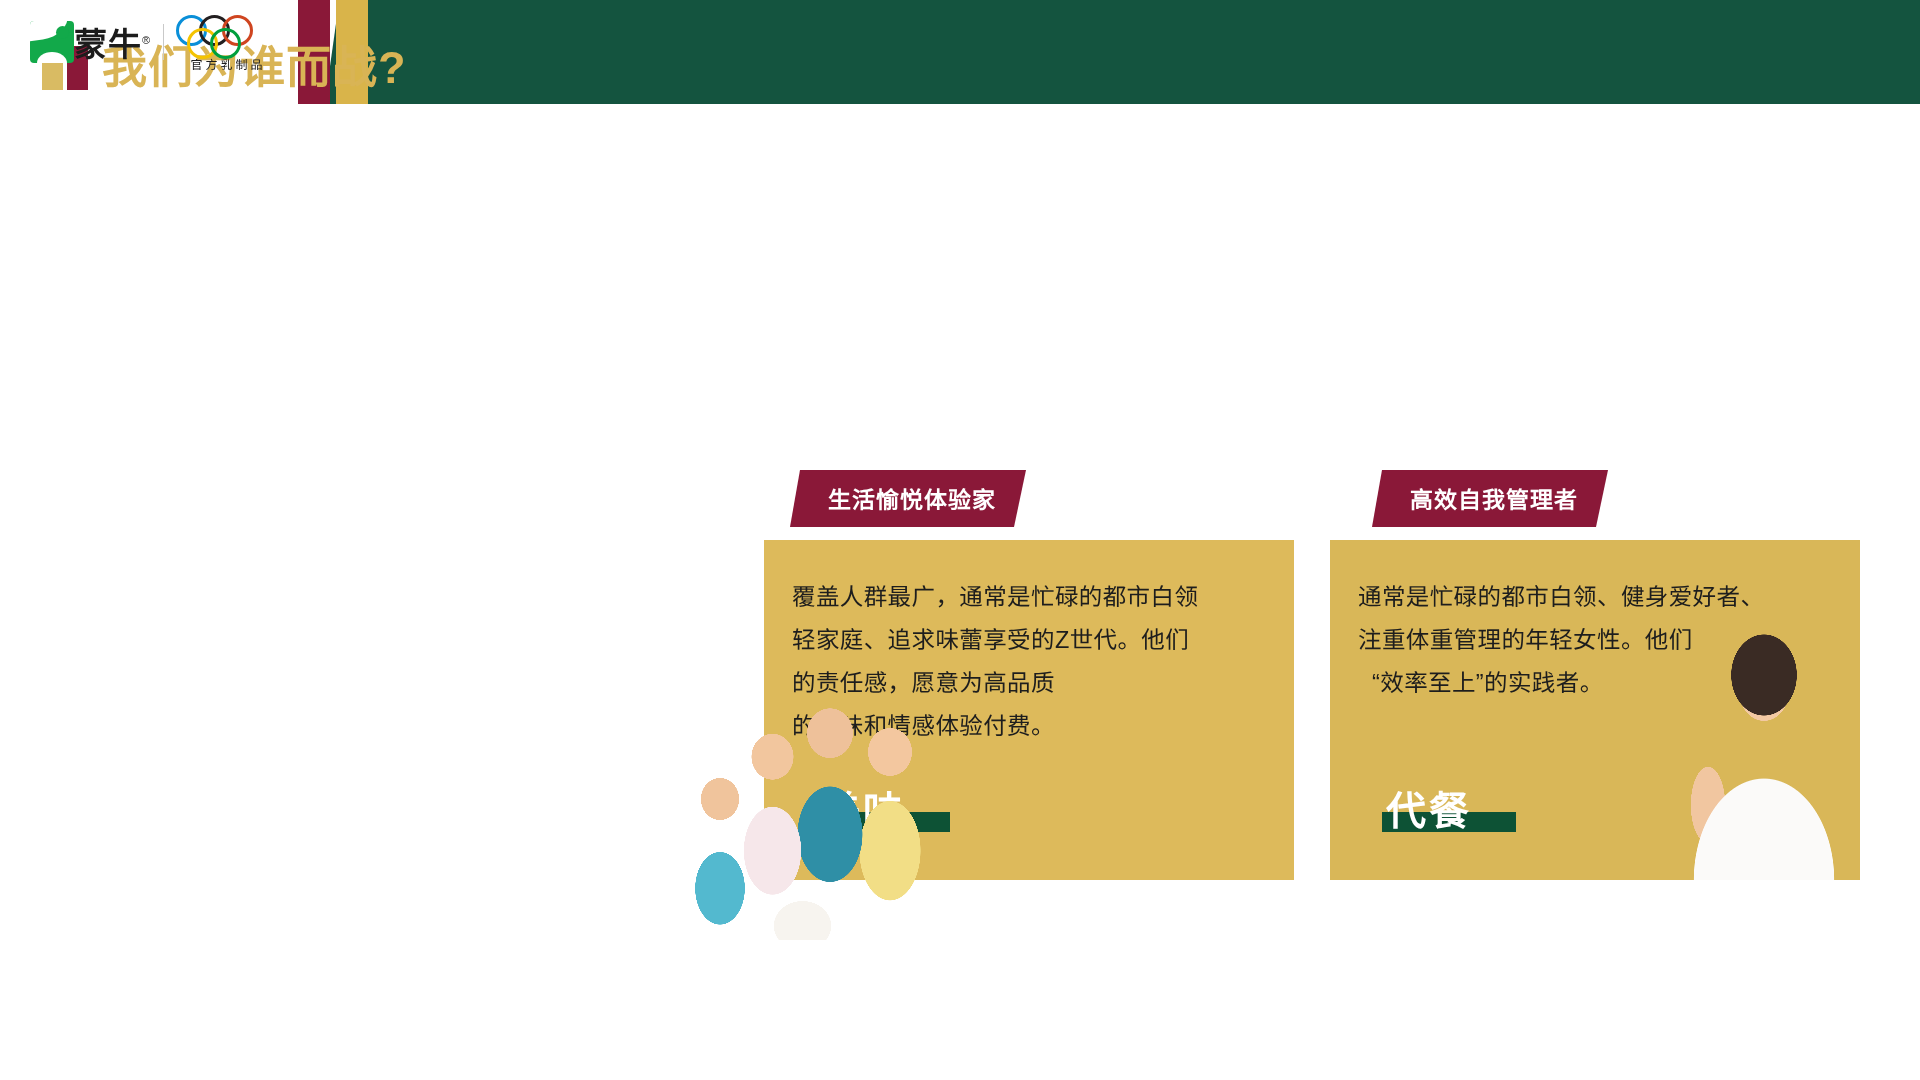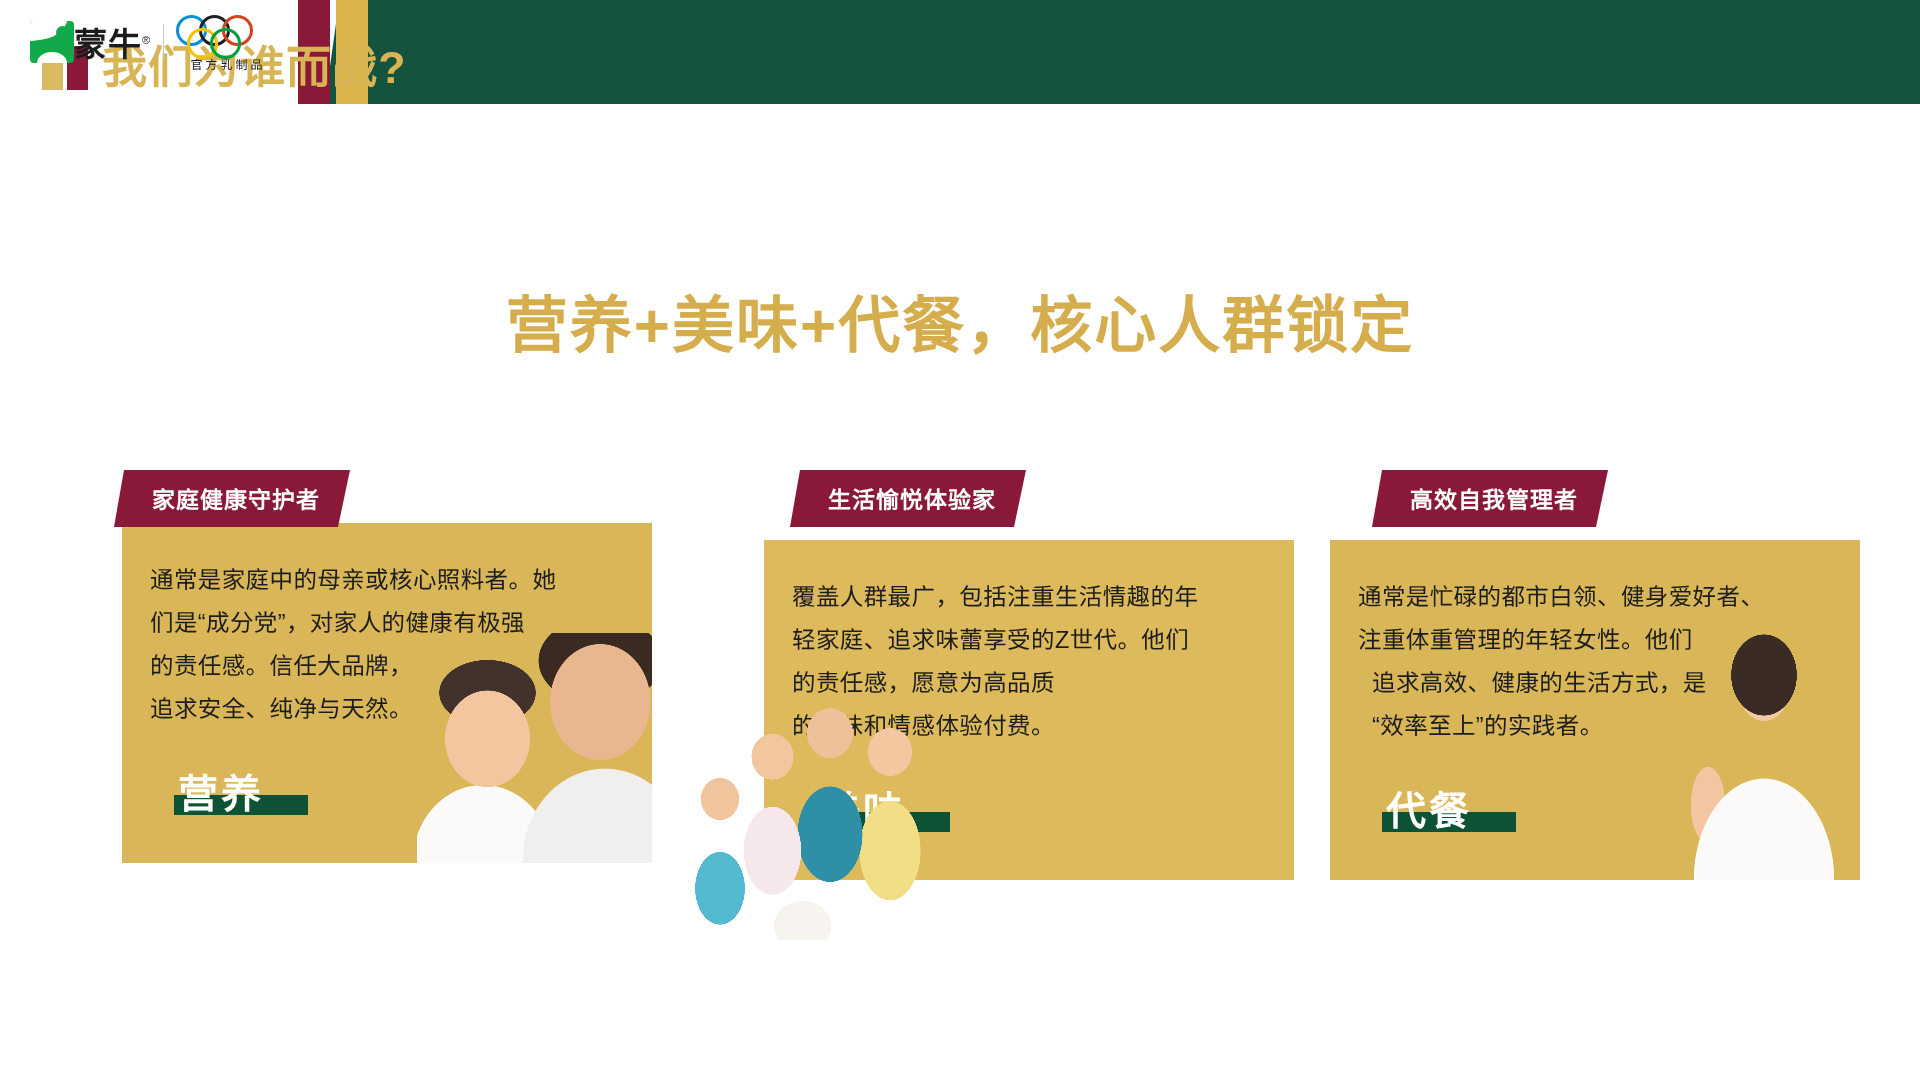--- a/index.html
+++ b/index.html
@@ -311,64 +311,46 @@
       <div class="sponsor-zh">官方乳制品</div>
     </div>
   </div>
 
   <div class="kicker-wrap">
     <span class="kick-tab-gold"></span>
     <span class="kick-tab-maroon"></span>
     <span class="kicker-text">我们为谁而战?</span>
   </div>
 
-  <div class="main-title">营养+美味+代餐，核心人群锁定</div>
 
   <div class="cards">
 
-    <div class="card card1">
-      <div class="badge">家庭健康守护者</div>
-      <div class="card-body">
-        <div class="card-text">
-          <p>通常是家庭中的母亲或核心照料者。她</p>
-          <p>们是“成分党”，对家人的健康有极强</p>
-          <p>的责任感。信任大品牌，</p>
-          <p>追求安全、纯净与天然。</p>
-        </div>
-        <div class="photo ph-mom"></div>
-        <div class="tag">
-          <span class="tag-underline"></span>
-          <span class="tag-text">营养</span>
-        </div>
-      </div>
-    </div>
 
     <div class="card card2">
       <div class="badge badge-off2">生活愉悦体验家</div>
       <div class="card-body">
         <div class="card-text">
-          <p>覆盖人群最广，包括注重生活情趣的年</p>
+          <p>覆盖人群最广，通常是忙碌的都市白领</p>
           <p>轻家庭、追求味蕾享受的Z世代。他们</p>
           <p>的责任感，愿意为高品质</p>
           <p>的美味和情感体验付费。</p>
         </div>
         <div class="tag">
           <span class="tag-underline"></span>
           <span class="tag-text">美味</span>
         </div>
       </div>
     </div>
 
     <div class="card card3">
       <div class="badge badge-off3">高效自我管理者</div>
       <div class="card-body">
         <div class="card-text">
           <p>通常是忙碌的都市白领、健身爱好者、</p>
           <p>注重体重管理的年轻女性。他们</p>
-          <p class="indent">追求高效、健康的生活方式，是</p>
           <p class="indent">“效率至上”的实践者。</p>
         </div>
         <div class="photo ph-pro"></div>
         <div class="tag">
           <span class="tag-underline"></span>
           <span class="tag-text">代餐</span>
         </div>
       </div>
     </div>
 

